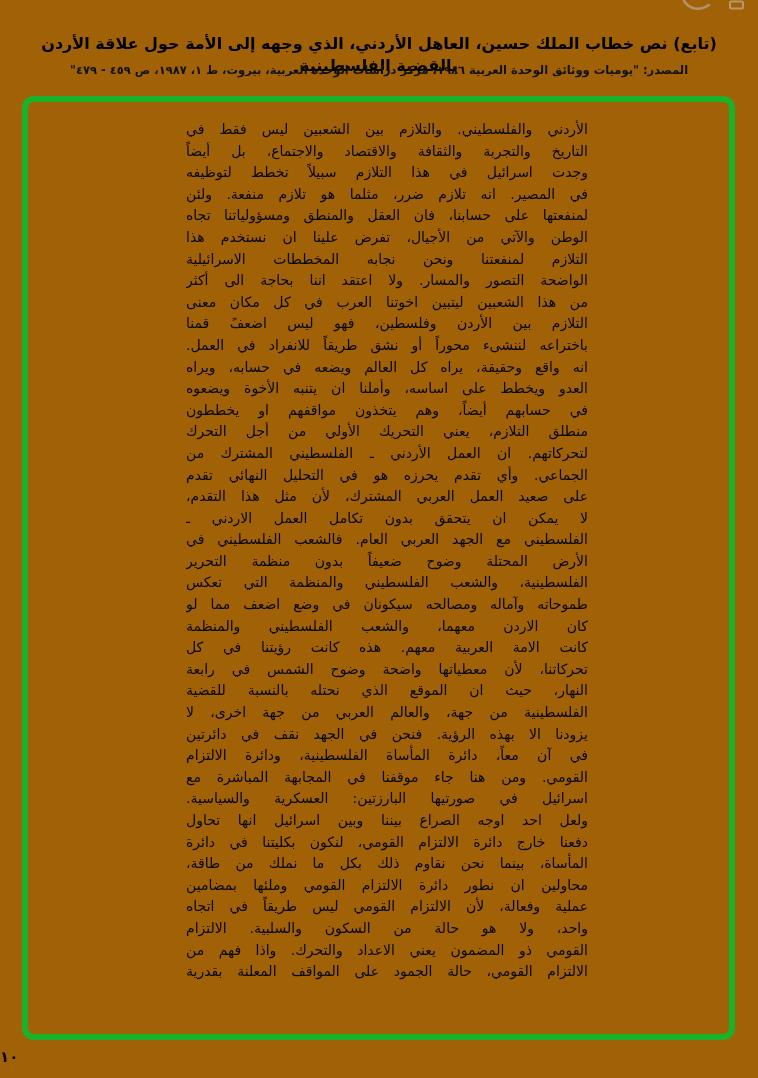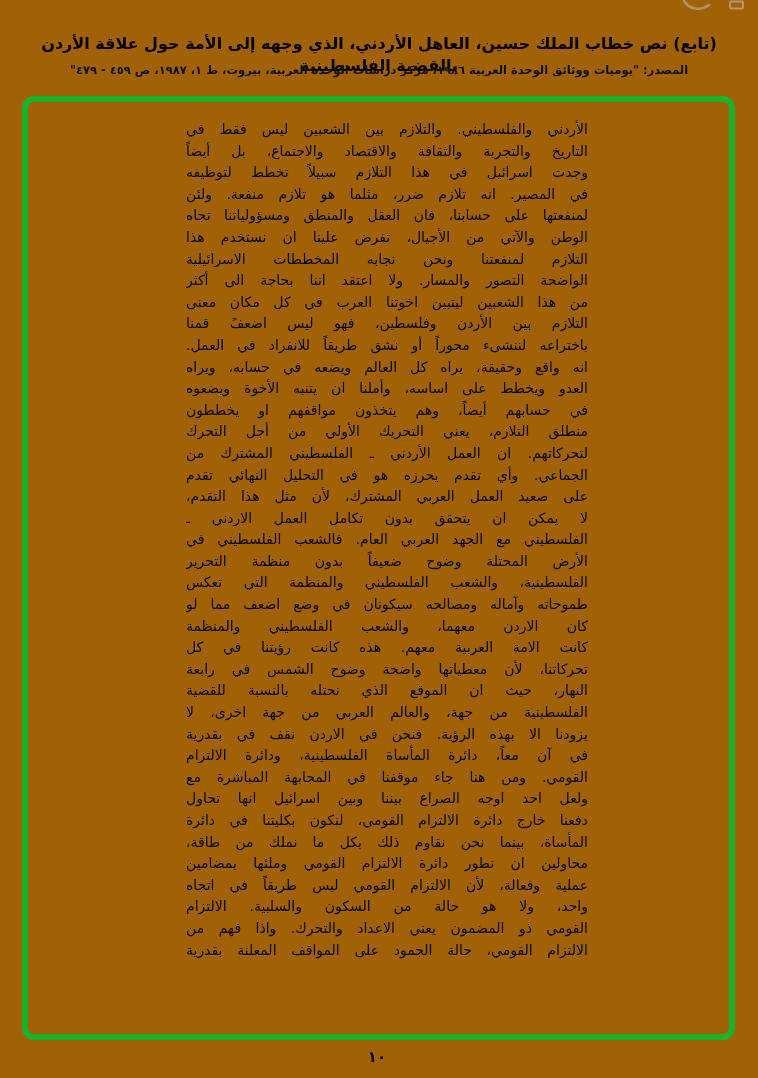--- a/index.html
+++ b/index.html
@@ -64,21 +64,20 @@
     text-align-last: justify;
     -moz-text-align-last: justify;
     white-space: normal;
     height: 21.6px;
     line-height: 21.6px;
     overflow: hidden;
   }
   .page-number {
     position: absolute;
     top: 1048px; left: 0; right: 4px;
-    text-align: center;
     font-weight: bold;
     font-size: 15px;
     color: #000000;
   }
 </style>
 </head>
 <body>
 
 <div class="page">
 
@@ -115,23 +114,24 @@
       <div class="text-line">لا يمكن ان يتحقق بدون تكامل العمل الاردني ـ</div>
       <div class="text-line">الفلسطيني مع الجهد العربي العام. فالشعب الفلسطيني في</div>
       <div class="text-line">الأرض المحتلة وضوح ضعيفاً بدون منظمة التحرير</div>
       <div class="text-line">الفلسطينية، والشعب الفلسطيني والمنظمة التي تعكس</div>
       <div class="text-line">طموحاته وآماله ومصالحه سيكونان في وضع اضعف مما لو</div>
       <div class="text-line">كان الاردن معهما، والشعب الفلسطيني والمنظمة</div>
       <div class="text-line">كانت الامة العربية معهم. هذه كانت رؤيتنا في كل</div>
       <div class="text-line">تحركاتنا، لأن معطياتها واضحة وضوح الشمس في رابعة</div>
       <div class="text-line">النهار، حيث ان الموقع الذي نحتله بالنسبة للقضية</div>
       <div class="text-line">الفلسطينية من جهة، والعالم العربي من جهة اخرى، لا</div>
-      <div class="text-line">يزودنا الا بهذه الرؤية. فنحن في الاردن نقف في بقدرية</div>
+      <div class="text-line">يزودنا الا بهذه الرؤية. فنحن في الجهد نقف في دائرتين</div>
       <div class="text-line">في آن معاً، دائرة المأساة الفلسطينية، ودائرة الالتزام</div>
       <div class="text-line">القومي. ومن هنا جاء موقفنا في المجابهة المباشرة مع</div>
+      <div class="text-line">اسرائيل في صورتيها البارزتين: العسكرية والسياسية.</div>
       <div class="text-line">ولعل احد اوجه الصراع بيننا وبين اسرائيل انها تحاول</div>
       <div class="text-line">دفعنا خارج دائرة الالتزام القومي، لنكون بكليتنا في دائرة</div>
       <div class="text-line">المأساة، بينما نحن نقاوم ذلك بكل ما نملك من طاقة،</div>
       <div class="text-line">محاولين ان نطور دائرة الالتزام القومي وملئها بمضامين</div>
       <div class="text-line">عملية وفعالة، لأن الالتزام القومي ليس طريقاً في اتجاه</div>
       <div class="text-line">واحد، ولا هو حالة من السكون والسلبية. الالتزام</div>
       <div class="text-line">القومي ذو المضمون يعني الاعداد والتحرك. واذا فهم من</div>
       <div class="text-line">الالتزام القومي، حالة الجمود على المواقف المعلنة بقدرية</div>
     </div>
 

